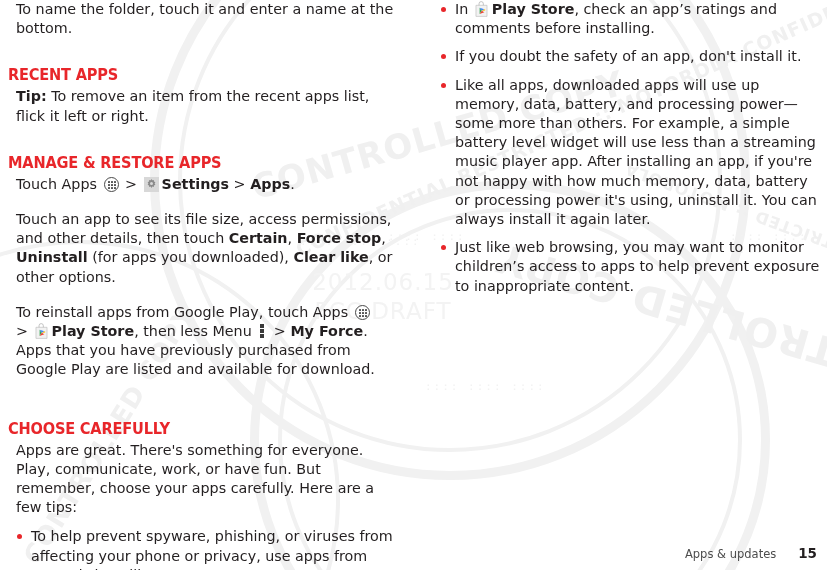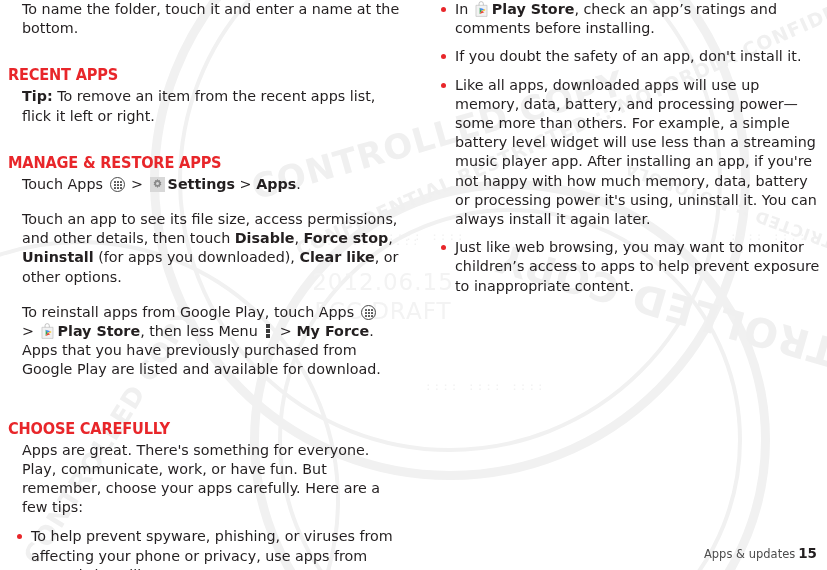--- a/index.html
+++ b/index.html
@@ -77,21 +77,21 @@
     font-size: 15.5px;
     letter-spacing: -0.2px;
     margin: 0 0 3px 0;
     text-transform: uppercase;
     transform: scaleX(0.94);
     transform-origin: left center;
   }
   p.body {
     font-size: 14.3px;
     line-height: 19.2px;
-    margin: 0 0 10px 14px;
+    margin: 0 0 10px 8px;
     color: #231f20;
   }
   p.tight { margin-bottom: 9px; }
   .spacer-lg { height: 18px; }
   .spacer-md { height: 12px; }
   .spacer-sm { height: 6px; }
   b, strong { font-weight: bold; }
 
   ul.bullets {
     list-style: none;
@@ -177,21 +177,21 @@
     background: #3a3a3a;
   }
 
   
   #footer {
     position: absolute;
     right: 10px;
     bottom: 9px;
     display: flex;
     align-items: baseline;
-    gap: 3px;
+    gap: 22px;
     z-index: 3;
   }
   #footer .chapter {
     font-size: 11.5px;
     color: #4d4d4d;
   }
   #footer .pageno {
     font-size: 13.5px;
     font-weight: bold;
     color: #231f20;
@@ -249,21 +249,21 @@
       </span><span> &gt; </span><span class="icon icon-gear">
         <svg viewBox="0 0 24 24" width="15" height="15">
           <rect x="0" y="0" width="24" height="24" fill="#d8d8d8"></rect>
           <path fill="#8a8a8a" d="M12 3.2l1.3 2.1 2.4-.5.3 2.4 2.2 1-1.2 2.1 1.2 2.1-2.2 1-.3 2.4-2.4-.5L12 17.4l-1.3-2.1-2.4.5-.3-2.4-2.2-1 1.2-2.1-1.2-2.1 2.2-1 .3-2.4 2.4.5z"></path>
           <circle cx="12" cy="10.3" r="2.4" fill="#d8d8d8"></circle>
         </svg>
       </span><b>Settings</b><span> &gt; </span><b>Apps</b><span>.</span></p>
 
     <div class="spacer-sm"></div>
 
-    <p class="body"><span>Touch an app to see its file size, access permissions, and other details, then touch </span><b>Disable</b><span>, </span><b>Force stop</b><span>, </span><b>Uninstall</b><span> (for apps you downloaded), </span><b>Clear like</b><span>, or other options.</span></p>
+    <p class="body"><span>Touch an app to see its file size, access permissions, and other details, then touch </span><b>Certain</b><span>, </span><b>Force stop</b><span>, </span><b>Uninstall</b><span> (for apps you downloaded), </span><b>Clear like</b><span>, or other options.</span></p>
 
     <div class="spacer-sm"></div>
 
     <p class="body"><span>To reinstall apps from Google Play, touch Apps </span><span class="icon icon-apps">
         <i style="left:3.3px; top:3.3px;"></i><i style="left:6.3px; top:3.3px;"></i><i style="left:9.3px; top:3.3px;"></i>
         <i style="left:3.3px; top:6.3px;"></i><i style="left:6.3px; top:6.3px;"></i><i style="left:9.3px; top:6.3px;"></i>
         <i style="left:3.3px; top:9.3px;"></i><i style="left:6.3px; top:9.3px;"></i><i style="left:9.3px; top:9.3px;"></i>
       </span><br><span> &gt; </span><span class="icon icon-play">
         <svg viewBox="0 0 24 26" width="15" height="16">
           <path d="M3 7h18v18H3z" fill="#f2f2f2" stroke="#b9b9b9" stroke-width="1"></path>

